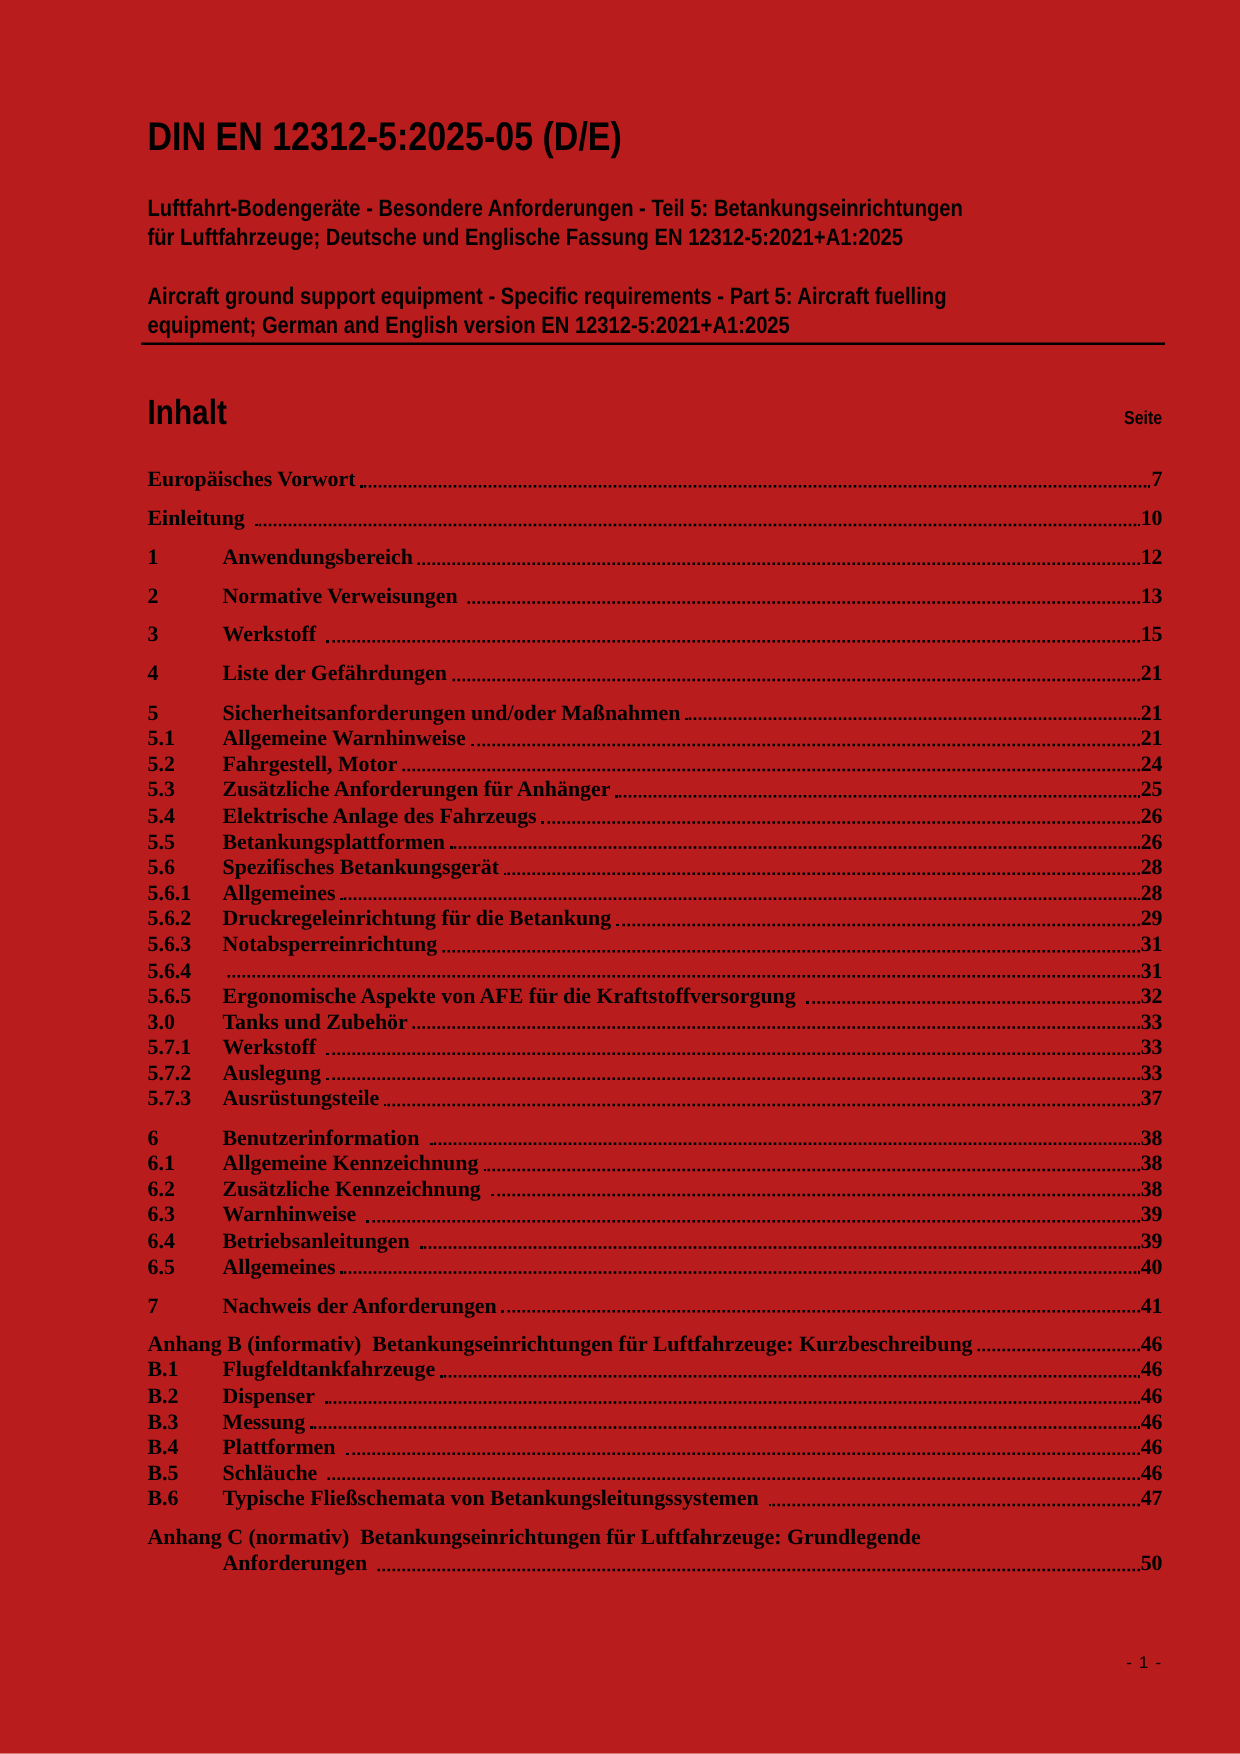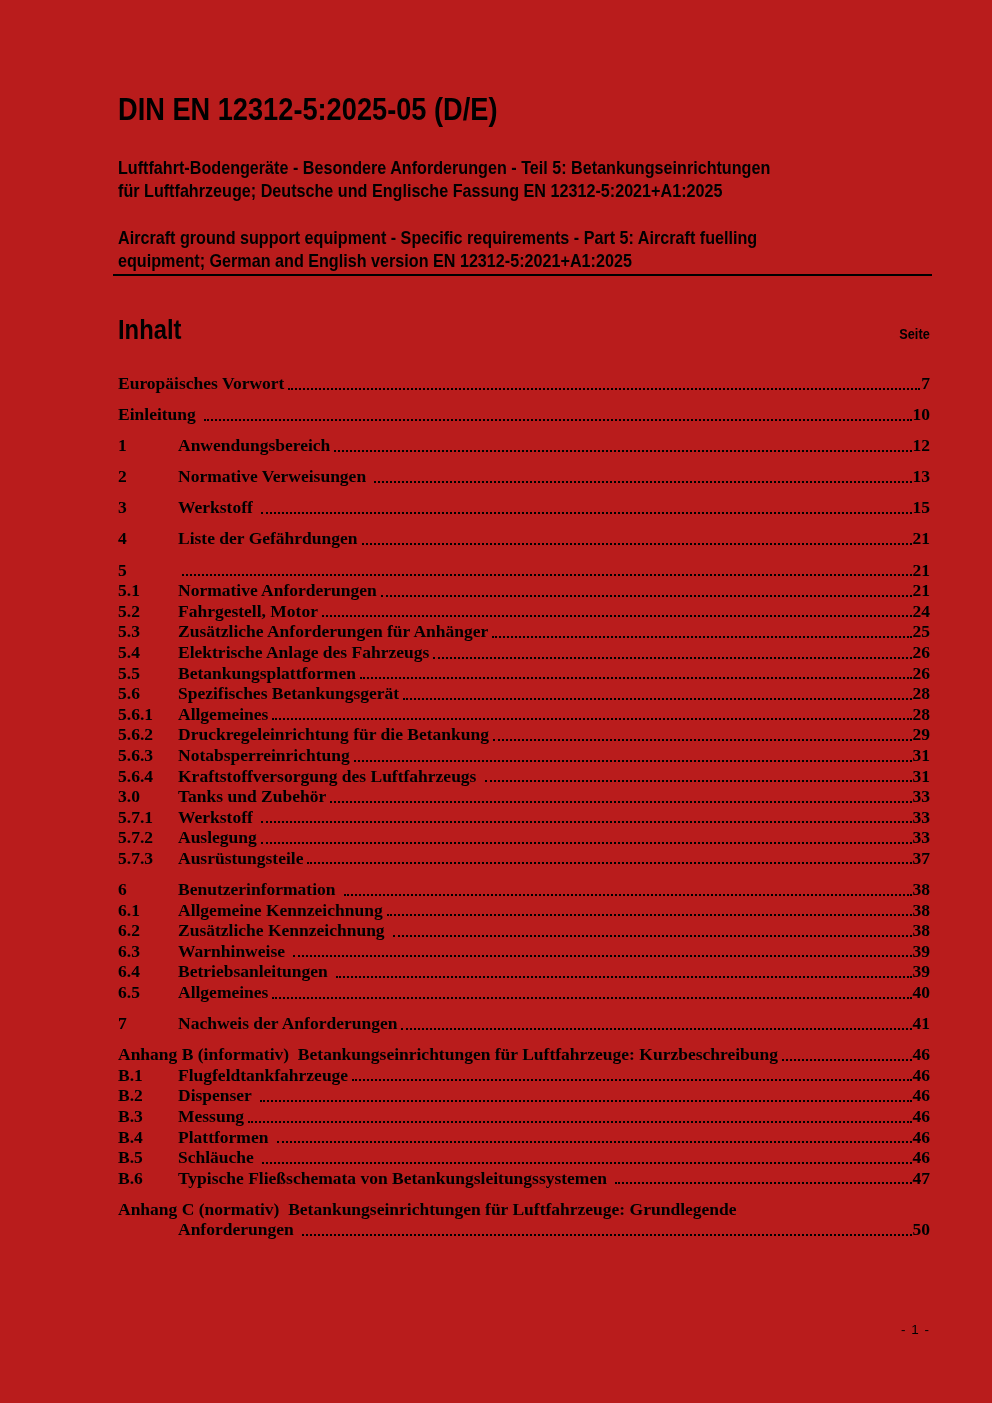--- a/index.html
+++ b/index.html
@@ -175,26 +175,27 @@
           <div class="toc-row">
             <span class="toc-num">4</span>
             <span class="toc-label">Liste der Gefährdungen</span>
             <span class="leader"></span>
             <span class="toc-page">21</span>
           </div>
         </div>
         <div class="toc-group">
           <div class="toc-row">
             <span class="toc-num">5</span>
+            <span class="toc-label">Sicherheitsanforderungen und/oder Maßnahmen</span>
             <span class="leader"></span>
             <span class="toc-page">21</span>
           </div>
           <div class="toc-row">
             <span class="toc-num">5.1</span>
-            <span class="toc-label">Normative Anforderungen</span>
+            <span class="toc-label">Allgemeine Warnhinweise</span>
             <span class="leader"></span>
             <span class="toc-page">21</span>
           </div>
           <div class="toc-row">
             <span class="toc-num">5.2</span>
             <span class="toc-label">Fahrgestell, Motor</span>
             <span class="leader"></span>
             <span class="toc-page">24</span>
           </div>
           <div class="toc-row">
@@ -234,23 +235,28 @@
             <span class="toc-page">29</span>
           </div>
           <div class="toc-row">
             <span class="toc-num">5.6.3</span>
             <span class="toc-label">Notabsperreinrichtung</span>
             <span class="leader"></span>
             <span class="toc-page">31</span>
           </div>
           <div class="toc-row">
             <span class="toc-num">5.6.4</span>
-            <span class="toc-label">Kraftstoffversorgung des Luftfahrzeugs </span>
             <span class="leader"></span>
             <span class="toc-page">31</span>
+          </div>
+          <div class="toc-row">
+            <span class="toc-num">5.6.5</span>
+            <span class="toc-label">Ergonomische Aspekte von AFE für die Kraftstoffversorgung </span>
+            <span class="leader"></span>
+            <span class="toc-page">32</span>
           </div>
           <div class="toc-row">
             <span class="toc-num">3.0</span>
             <span class="toc-label">Tanks und Zubehör</span>
             <span class="leader"></span>
             <span class="toc-page">33</span>
           </div>
           <div class="toc-row">
             <span class="toc-num">5.7.1</span>
             <span class="toc-label">Werkstoff </span>

